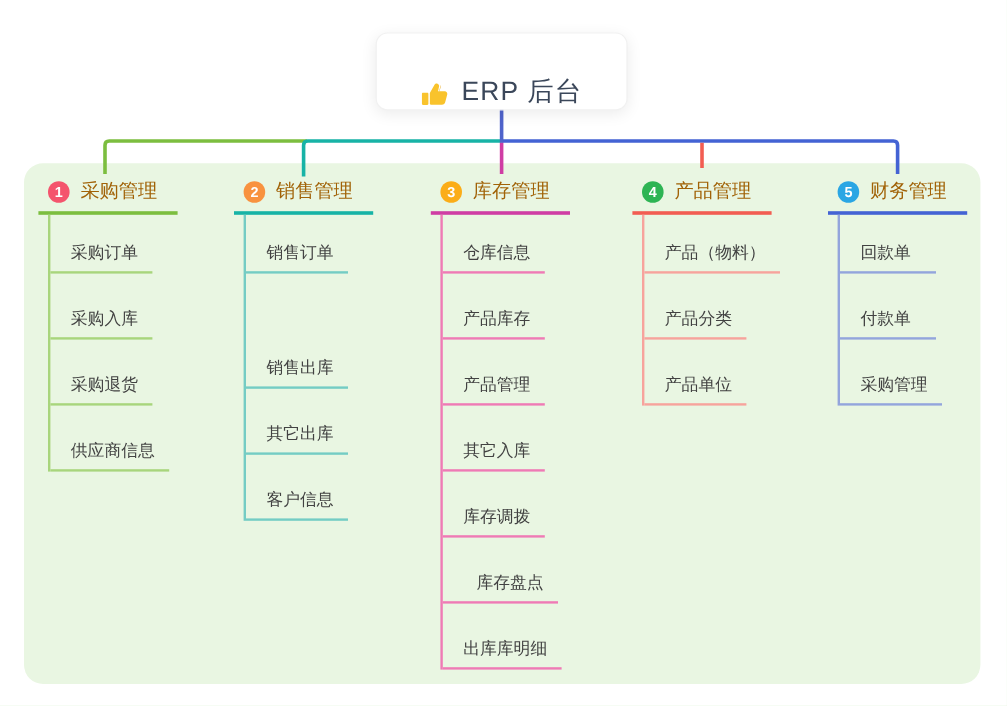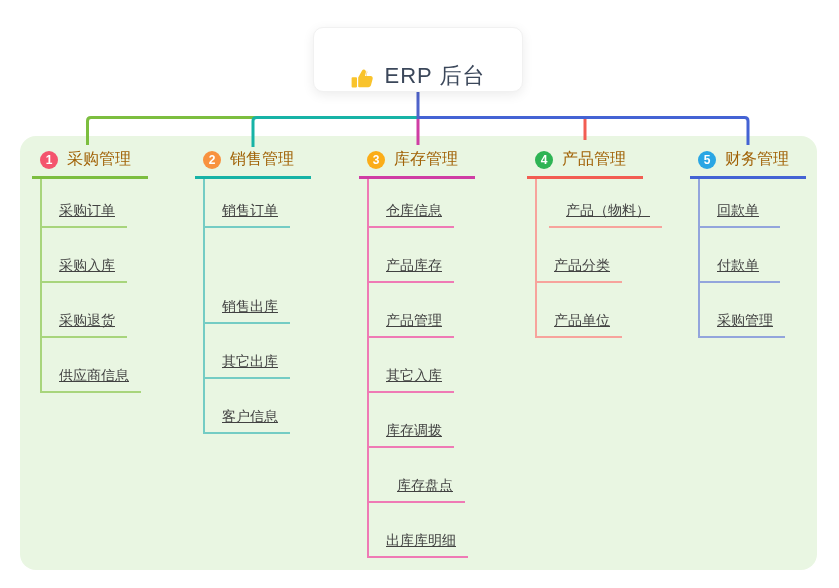--- a/index.html
+++ b/index.html
@@ -50,21 +50,20 @@
     width:max-content;
   }
   .child{
     height:55px;display:flex;align-items:flex-end;
     box-sizing:border-box;
     padding:0 12px 6px 17px;
     border-bottom:2px solid transparent;
     width:max-content;min-width:80px;
     font-size:14px;color:#424242;white-space:nowrap;
     cursor:default;
-    text-decoration:underline;
   }
   .child:first-child{height:49px;}
 </style>
 </head>
 <body>
 
 <div class="mind-container"></div>
 
 <svg class="connectors" width="839" height="588">
     <path d="M 256 117.5 H 91 Q 87.5 117.5 87.5 121 V 145" stroke="#7cbe3f" stroke-width="3" fill="none" stroke-linecap="butt"></path>
@@ -124,21 +123,21 @@
       <div class="child" style="border-bottom-color: rgb(239, 122, 181); padding-left: 28px;">库存盘点</div>
       <div class="child" style="border-bottom-color: rgb(239, 122, 181);">出库库明细</div>
     </div>
   </div>
 <div class="branch" style="left: 527px;">
     <div class="branch-title" style="border-bottom-color: rgb(242, 93, 82);">
       <span class="badge" style="background: rgb(46, 180, 84);">4</span>
       <span class="branch-label">产品管理</span>
     </div>
     <div class="children" style="border-left-color: rgb(247, 163, 156);">
-      <div class="child" style="border-bottom-color: rgb(247, 163, 156); margin-left: 12px;">产品（物料）</div>
+      <div class="child" style="border-bottom-color: rgb(247, 163, 156);">产品（物料）</div>
       <div class="child" style="border-bottom-color: rgb(247, 163, 156);">产品分类</div>
       <div class="child" style="border-bottom-color: rgb(247, 163, 156);">产品单位</div>
     </div>
   </div>
 <div class="branch" style="left: 690px;">
     <div class="branch-title" style="border-bottom-color: rgb(68, 99, 212);">
       <span class="badge" style="background: rgb(42, 166, 228);">5</span>
       <span class="branch-label">财务管理</span>
     </div>
     <div class="children" style="border-left-color: rgb(147, 165, 220);">

